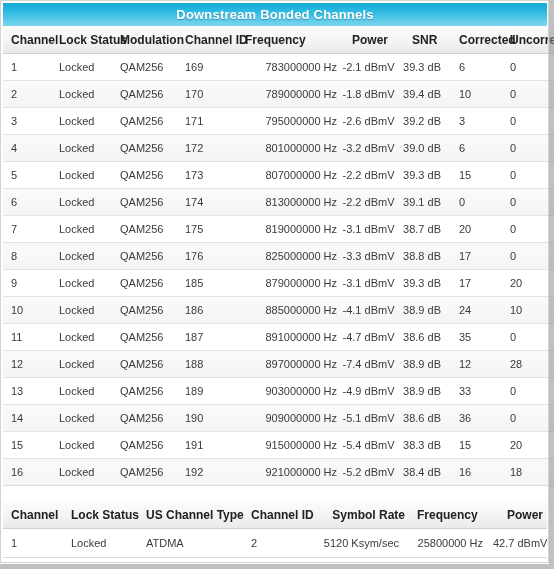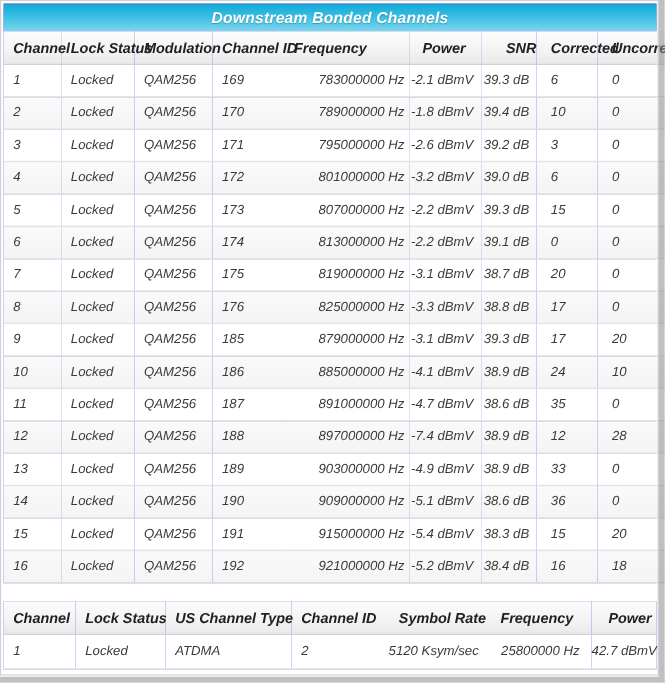--- a/index.html
+++ b/index.html
@@ -39,23 +39,22 @@
     position: absolute;
     left: 0; top: 0;
     width: 549px; height: 563px;
     pointer-events: none;
     border: 1px solid #d2d2d2;
     box-sizing: border-box;
   }
 
   .panel {
     width: 544px;
-    background: #6d28d9;
+    background: #f0abfc;
     box-sizing: border-box;
-    font-style: italic;
   }
   .panel.second { margin-top: 15px; }
 
   .panel-title {
     height: 22px;
     line-height: 22px;
     text-align: center;
     color: #ffffff;
     font-size: 13px;
     font-weight: bold;
@@ -115,21 +114,21 @@
   .ds th.h-lock { padding-left: 8px; }
   .ds td.d-lock { padding-left: 8px; }
   .ds th.h-mod  { padding-left: 8px; }
   .ds td.d-mod  { padding-left: 8px; margin-top: 12px; }
   .ds th.h-cid  { padding-left: 8px; }
   .ds td.d-cid  { padding-left: 8px; }
   .ds th.h-freq { padding-left: 10px; }
   .ds td.d-freq { padding-right: 4px; margin-top: 20px; }
   .ds th.h-pow  { padding-left: 11px; }
   .ds td.d-pow  { padding-right: 5px; text-align: center; }
-  .ds th.h-snr  { padding-left: 11px; text-align: right; }
+  .ds th.h-snr  { padding-left: 11px; }
   .ds td.d-snr  { padding-right: 6px; }
   .ds th.h-cor  { padding-left: 12px; }
   .ds td.d-cor  { padding-left: 12px; }
   .ds th.h-unc  { padding-left: 12px; }
   .ds td.d-unc  { padding-left: 12px; }
 
   
   .us col.u-chan { width: 60px; }
   .us col.u-lock { width: 75px; }
   .us col.u-type { width: 105px; }

